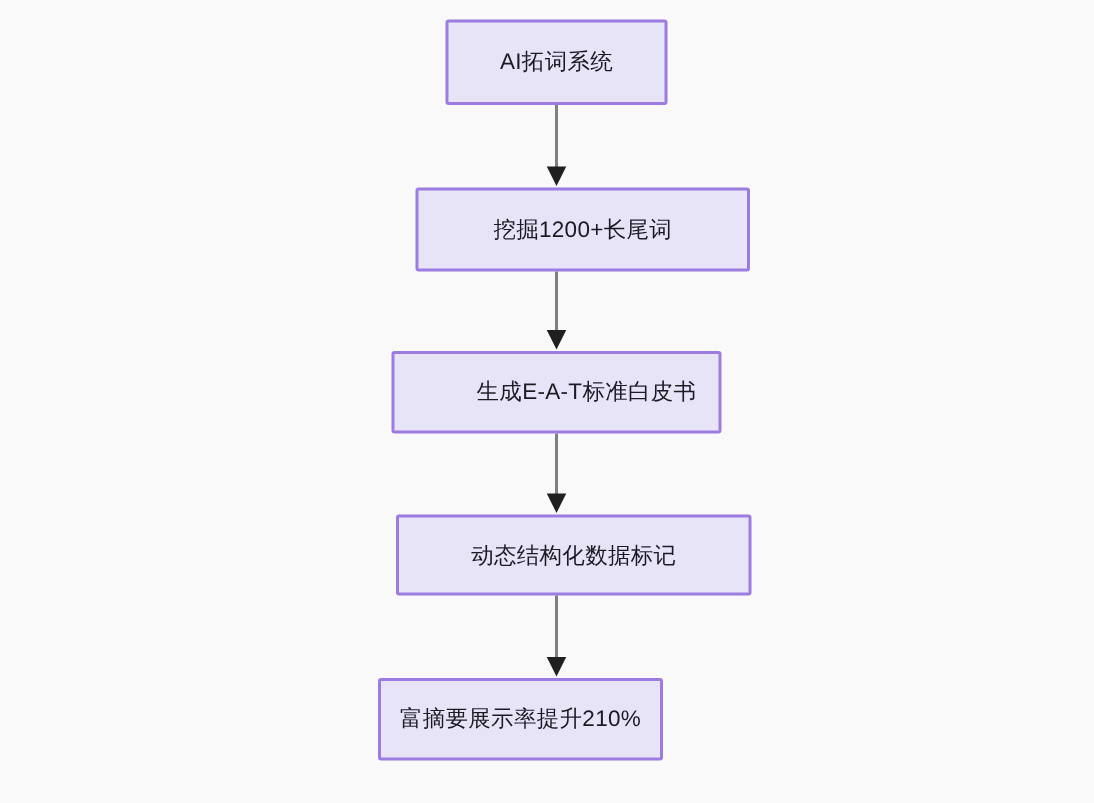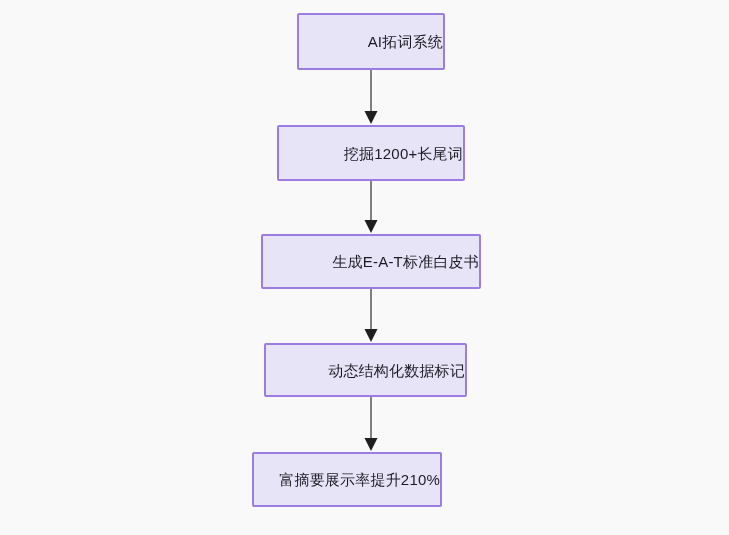--- a/index.html
+++ b/index.html
@@ -19,21 +19,21 @@
     height: 535px;
   }
   .node {
     position: absolute;
     box-sizing: border-box;
     background: #e8e4f8;
     border: 2px solid #9c7ce0;
     border-radius: 2px;
     display: flex;
     align-items: center;
-    justify-content: flex-end;
+    justify-content: center;
     color: #1c1b24;
     font-size: 15px;
     line-height: 1;
     letter-spacing: 0.2px;
     white-space: nowrap;
   }
   .node .node-label {
     display: block;
   }
   .edge-layer {
@@ -66,29 +66,29 @@
     <g>
       <line x1="371" y1="397" x2="371" y2="443" stroke="#808080" stroke-width="2"></line>
       <polygon points="371,451 364.5,438 377.5,438" fill="#1f1f1f"></polygon>
     </g>
   </svg>
 
   <div class="node" id="node-n1" style="left: 297px; top: 13px; width: 148px; height: 57px; background: rgb(232, 228, 248); border-color: rgb(156, 124, 224); color: rgb(28, 27, 36);">
     <span class="node-label">AI拓词系统</span>
   </div>
 
-  <div class="node" id="node-n2" style="left: 277px; top: 125px; width: 188px; height: 56px; background: rgb(232, 228, 248); border-color: rgb(156, 124, 224); color: rgb(28, 27, 36);">
+  <div class="node" id="node-n2" style="left: 277px; top: 125px; width: 223px; height: 56px; background: rgb(232, 228, 248); border-color: rgb(156, 124, 224); color: rgb(28, 27, 36);">
     <span class="node-label">挖掘1200+长尾词</span>
   </div>
 
   <div class="node" id="node-n3" style="left: 261px; top: 234px; width: 220px; height: 55px; background: rgb(232, 228, 248); border-color: rgb(156, 124, 224); color: rgb(28, 27, 36); padding-left: 40px;">
     <span class="node-label">生成E-A-T标准白皮书</span>
   </div>
 
-  <div class="node" id="node-n4" style="left: 264px; top: 343px; width: 203px; height: 54px; background: rgb(232, 228, 248); border-color: rgb(156, 124, 224); color: rgb(28, 27, 36);">
+  <div class="node" id="node-n4" style="left: 264px; top: 343px; width: 237px; height: 54px; background: rgb(232, 228, 248); border-color: rgb(156, 124, 224); color: rgb(28, 27, 36);">
     <span class="node-label">动态结构化数据标记</span>
   </div>
 
   <div class="node" id="node-n5" style="left: 252px; top: 452px; width: 190px; height: 55px; background: rgb(232, 228, 248); border-color: rgb(156, 124, 224); color: rgb(28, 27, 36);">
     <span class="node-label">富摘要展示率提升210%</span>
   </div>
 
 </div>
 
 </body></html>

